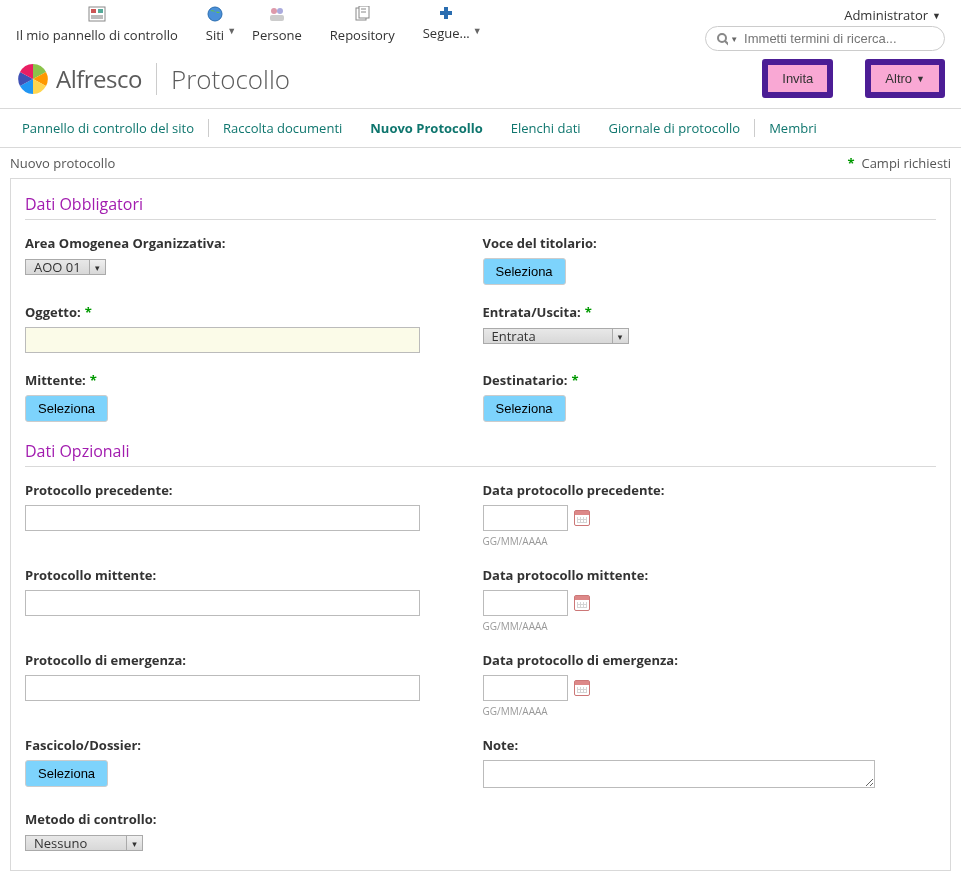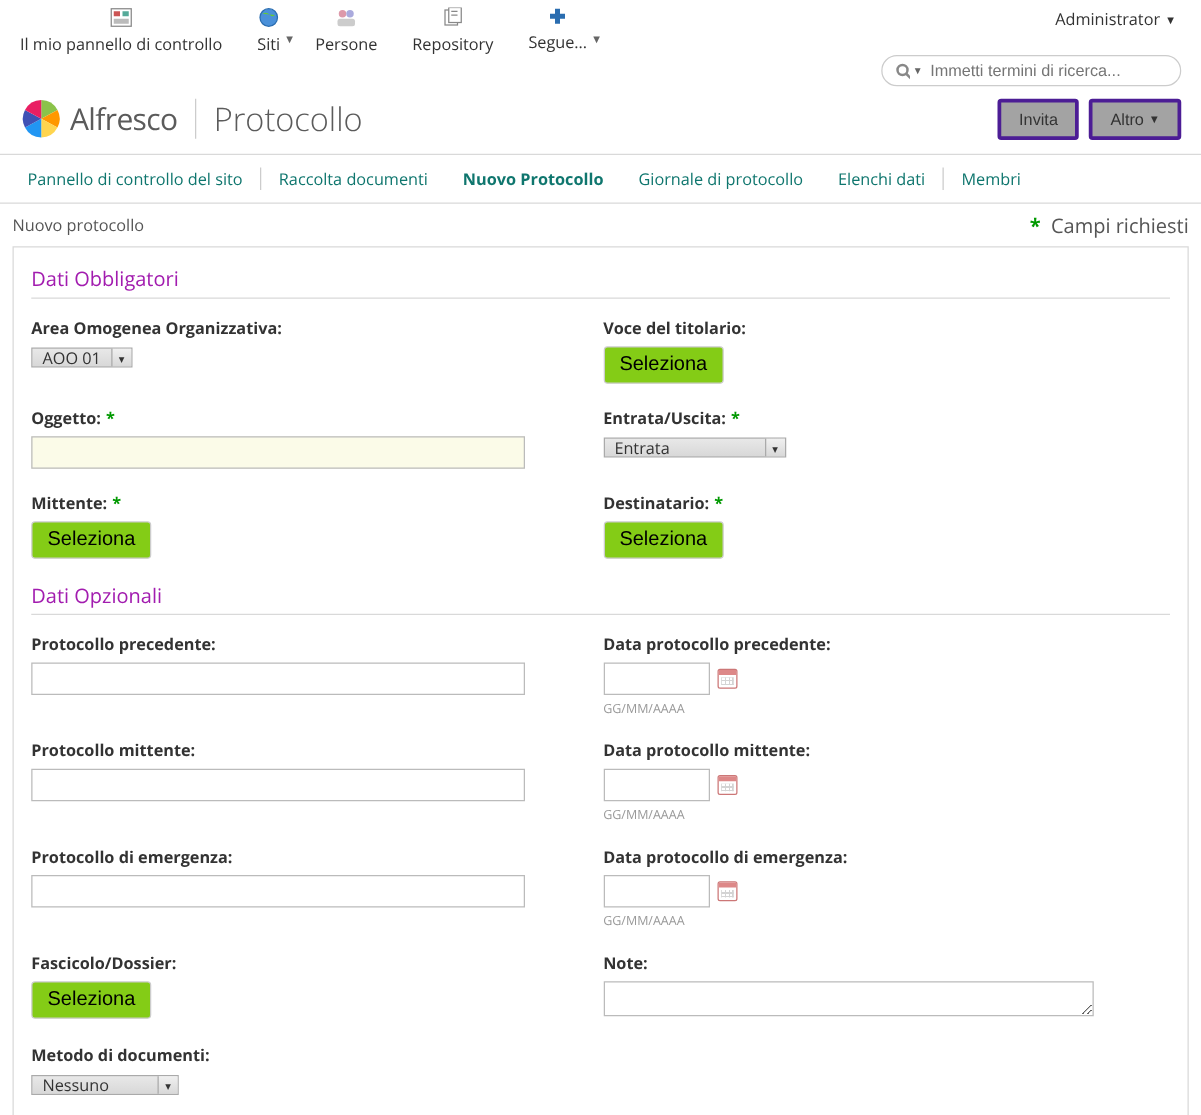--- a/index.html
+++ b/index.html
@@ -1,55 +1,55 @@
 <!DOCTYPE html>
 <html><head>
 <meta charset="utf-8">
 <style>
 * { box-sizing: border-box; margin: 0; padding: 0; }
 body { font-family: "Open Sans", Arial, sans-serif; font-size: 13px; color: #333; background: #fff; width: 961px; }
 .topbar { display: flex; align-items: flex-start; padding: 6px 16px 0 16px; }
 .topnav { display: flex; gap: 28px; }
 .topnav-item { display: flex; flex-direction: column; align-items: center; gap: 4px; cursor: pointer; font-size: 13px; color: #333; position: relative; }
 .topnav-item .caret { position: absolute; right: -12px; top: 18px; font-size: 9px; color: #666; }
-.top-right { margin-left: auto; display: flex; flex-direction: column; align-items: flex-end; gap: 20px; }
+.top-right { margin-left: auto; display: flex; flex-direction: column; align-items: flex-end; gap: 2px; }
 .user-menu { font-size: 13px; color: #333; cursor: pointer; display: flex; align-items: center; gap: 4px; padding-right: 4px; }
 .search-box { display: flex; align-items: center; border: 1px solid #ccc; border-radius: 14px; padding: 4px 10px; width: 240px; background: #fff; }
 .search-box input { border: none; outline: none; font-size: 13px; color: #888; width: 100%; background: transparent; }
 .search-caret { font-size: 8px; color: #666; margin-left: 2px; margin-right: 6px; }
 .brandrow { display: flex; align-items: center; padding: 8px 16px 10px 16px; }
 .brand-logo { display: flex; align-items: center; gap: 6px; }
 .brand-name { font-size: 24px; color: #5b5b5b; font-weight: 400; letter-spacing: -0.5px; }
 .brand-divider { width: 1px; height: 32px; background: #ccc; margin: 0 14px; }
 .page-heading { font-size: 26px; color: #5b5b5b; font-weight: 300; }
 .brand-actions { margin-left: auto; display: flex; gap: 8px; }
-.btn { border: 3px solid #4c1d95; background: #a3a3a3; border-radius: 3px; padding: 6px 14px; font-size: 13px; cursor: pointer; color: #333; display: inline-flex; align-items: center; gap: 4px; }
+.btn { border: 6px solid #4c1d95; background: #f9a8d4; border-radius: 3px; padding: 6px 14px; font-size: 13px; cursor: pointer; color: #333; display: inline-flex; align-items: center; gap: 4px; margin-left: 24px; }
 .sitenav { border-top: 1px solid #d9d9d9; border-bottom: 1px solid #d9d9d9; padding: 0 8px; display: flex; align-items: center; }
 .sitenav-item { padding: 10px 14px; font-size: 13px; color: #0f766e; cursor: pointer; }
 .sitenav-item.active { font-weight: 700; }
 .sitenav-sep { width: 1px; height: 18px; background: #ccc; }
 .pagebar { display: flex; align-items: center; padding: 6px 10px; font-size: 13px; color: #555; }
-.required-note { margin-left: auto; font-size: 16px; }
+.required-note { margin-left: auto; font-size: 13px; }
 .asterisk { color: #090; font-weight: 700; }
 .form-panel { border: 1px solid #d9d9d9; margin: 0 10px; padding: 14px 14px 18px 14px; }
 .section-title { font-size: 16px; color: #a21caf; font-weight: 400; border-bottom: 1px solid #d9d9d9; padding-bottom: 4px; margin-bottom: 14px; }
 .row { display: flex; gap: 4px; margin-bottom: 18px; }
 .col { flex: 1; }
 .field-label { font-size: 13px; font-weight: 700; color: #333; margin-bottom: 6px; display: flex; align-items: center; gap: 4px; }
 .select-wrap { display: inline-flex; align-items: center; border: 1px solid #aaa; background: linear-gradient(#e8e8e8,#d8d8d8); height: 16px; }
 .select-wrap.small { width: auto; }
 .select-wrap .sel-text { padding: 0 8px; font-size: 13px; }
 .select-wrap .sel-btn { border-left: 1px solid #aaa; width: 16px; height: 100%; display: flex; align-items: center; justify-content: center; background: linear-gradient(#f0f0f0,#d8d8d8); }
 .text-input { width: 395px; height: 26px; border: 1px solid #bbb; padding: 0 6px; font-size: 13px; }
 .text-input.req { background: #fbfbe8; }
 .text-input.date { width: 85px; }
 .textarea { width: 392px; height: 28px; border: 1px solid #bbb; resize: vertical; font-size: 13px; padding: 4px; }
 .hint { font-size: 10px; color: #999; margin-top: 3px; }
 .inline { display: flex; align-items: center; gap: 6px; }
-.small-btn { border: 1px solid #ccc; background: #84cc16; border-radius: 3px; padding: 5px 12px; font-size: 16px; cursor: pointer; }
+.small-btn { border: 1px solid #ccc; background: #7dd3fc; border-radius: 3px; padding: 5px 12px; font-size: 13px; cursor: pointer; }
 .form-actions { display: flex; gap: 10px; padding: 14px 10px 20px 24px; }
 .caret-down { font-size: 9px; }
 svg { display: block; }
 .cal-icon { width: 16px; height: 16px; border: 1px solid #c77; border-radius: 2px; position: relative; background: #fff; cursor: pointer; }
 .cal-icon::before { content: ""; position: absolute; top: 0; left: 0; right: 0; height: 4px; background: #d88; }
 .cal-icon::after { content: ""; position: absolute; top: 6px; left: 2px; right: 2px; bottom: 2px; background: repeating-linear-gradient(90deg,#aaa 0 1px,transparent 1px 3px), repeating-linear-gradient(0deg,#aaa 0 1px,transparent 1px 3px); opacity: .5; }
 </style>
 </head>
 <body>
 
@@ -137,22 +137,22 @@
       <span class="caret-down">▼</span>
     </button>
   </div>
 </div>
 
 <div class="sitenav">
   <div class="sitenav-item">Pannello di controllo del sito</div>
   <div class="sitenav-sep"></div>
   <div class="sitenav-item">Raccolta documenti</div>
   <div class="sitenav-item active">Nuovo Protocollo</div>
+  <div class="sitenav-item">Elenchi dati</div>
   <div class="sitenav-item">Giornale di protocollo</div>
-  <div class="sitenav-item">Elenchi dati</div>
   <div class="sitenav-sep"></div>
   <div class="sitenav-item">Membri</div>
 </div>
 
 <div class="pagebar">
   <span>Nuovo protocollo</span>
   <span class="required-note">
     <span class="asterisk">*</span>&nbsp;
     <span>Campi richiesti</span>
   </span>
@@ -270,21 +270,21 @@
       <button class="small-btn">Seleziona</button>
     </div>
     <div class="col">
       <div class="field-label">Note:</div>
       <textarea class="textarea" style=""></textarea>
     </div>
   </div>
 
   <div class="row" style="margin-bottom:0">
     <div class="col">
-      <div class="field-label">Metodo di documenti:</div>
+      <div class="field-label">Metodo di controllo:</div>
       <div class="select-wrap" style="width:118px">
         <span class="sel-text" style="flex:1">Nessuno</span>
         <span class="sel-btn">
             <span class="caret-down">▾</span>
           </span>
       </div>
     </div>
     <div class="col"></div>
   </div>
 

